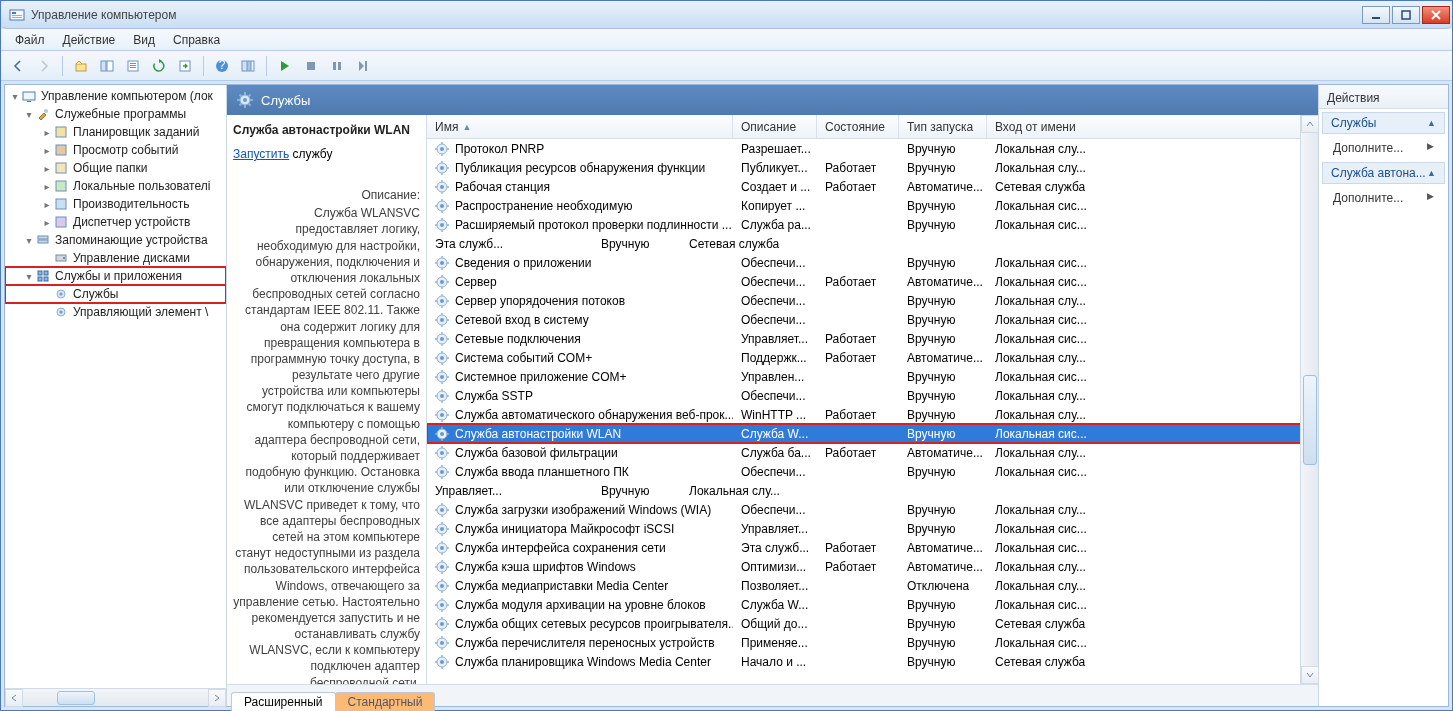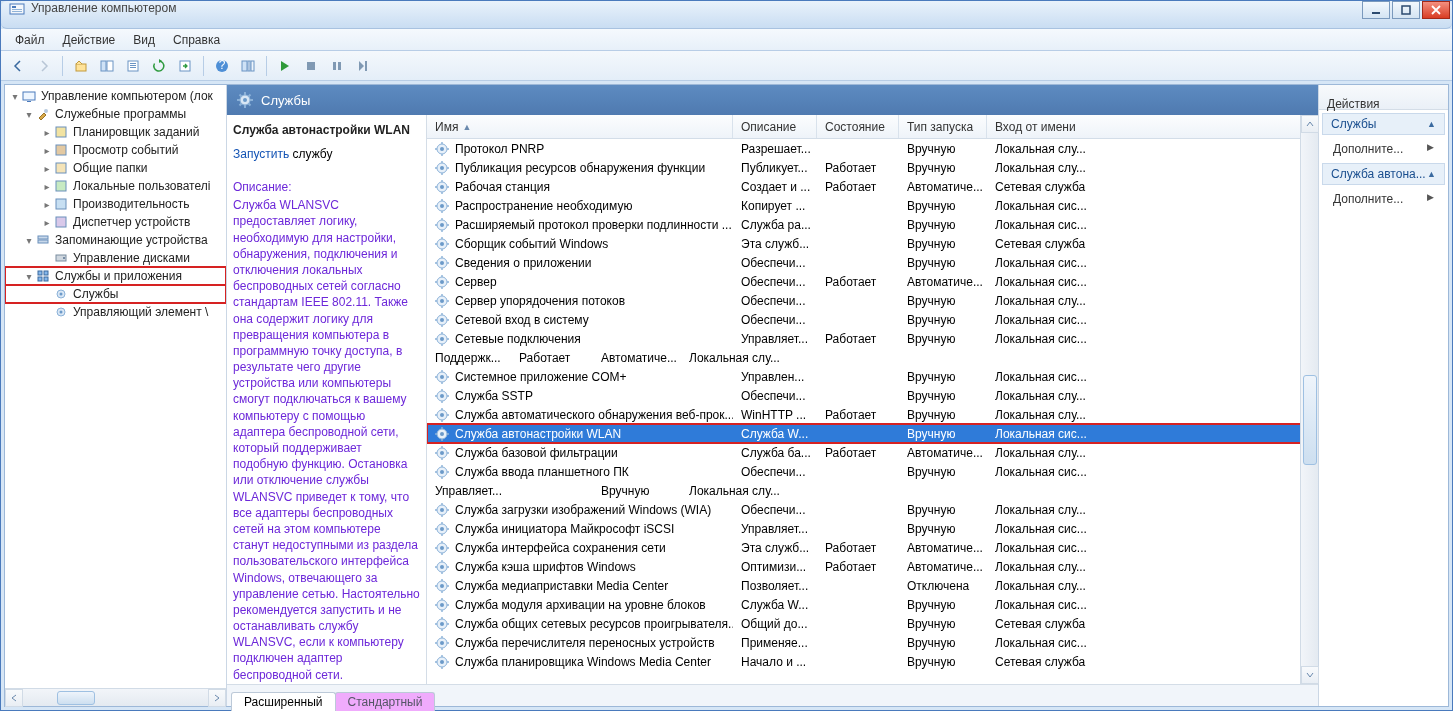--- a/index.html
+++ b/index.html
@@ -1,18 +1,18 @@
 <!DOCTYPE html>
 <html><head>
 <meta charset="utf-8">
 <style>
 * { box-sizing: border-box; margin: 0; padding: 0; font-family: "Segoe UI", Tahoma, sans-serif; font-size: 12px; }
 html, body { height: 100%; background: #d6e6f6; }
 .window { width: 1453px; height: 711px; background: #d6e6f6; border: 1px solid #4a7abc; display: flex; flex-direction: column; }
-.titlebar { height: 28px; background: linear-gradient(#e9f2fb,#c9ddf2); display: flex; padding: 0 2px; border-bottom: 1px solid #a8c2e0; border-radius: 6px; }
+.titlebar { height: 28px; background: linear-gradient(#e9f2fb,#c9ddf2); display: flex; align-items: center; padding: 0 2px; border-bottom: 1px solid #a8c2e0; border-radius: 6px; }
 .titlebar .app-icon { width: 16px; height: 16px; margin: 0 6px; display:inline-flex; }
 .titlebar .title { flex: 1; color: #444; }
 .win-controls { display: flex; gap: 2px; }
 .win-btn { width: 28px; height: 18px; border: 1px solid #7a99bd; background: linear-gradient(#f3f8fd,#d4e4f3); display:flex; align-items:center; justify-content:center; cursor:pointer; }
 .win-btn.close { background: linear-gradient(#f39080,#d93c23); border-color:#a32918; color:#fff; }
 .win-btn svg { display:block; }
 .menubar { height: 22px; background: linear-gradient(#f5f9fd,#e7f0f9); display:flex; align-items:center; padding:0 6px; gap:2px; color:#333; border-bottom:1px solid #b8cde6; }
 .menubar .menu-item { padding: 19px 8px; cursor:pointer; }
 .toolbar { height: 30px; background: linear-gradient(#f4f8fc,#e4eef8); border-bottom:1px solid #b7cde6; display:flex; align-items:center; padding:0 6px; gap:4px; }
 .tb-btn { width:22px; height:22px; border:1px solid transparent; display:flex; align-items:center; justify-content:center; cursor:pointer; border-radius:2px; }
@@ -28,39 +28,39 @@
 .tree-row .twisty { width:12px; display:inline-flex; justify-content:center; color:#777; font-size:10px; }
 .tree-row .ticon { width:16px; height:16px; margin-right:4px; display:inline-flex; align-items:center; justify-content:center; }
 .tree-row.boxed { outline:2px solid #d62222; outline-offset:-1px; }
 .indent-1 { padding-left:18px; } .indent-2 { padding-left:36px; }
 .main-pane { flex:1; display:flex; flex-direction:column; min-width:0; }
 .header-band { height:30px; background:linear-gradient(#5d8bc1,#4f7ab0); color:#fff; display:flex; align-items:center; padding:0 10px; gap:8px; }
 .header-band .gear { width:16px; height:16px; display:inline-flex; }
 .main-inner { flex:1; display:flex; min-height:0; }
 .detail-pane { width:200px; border-right:1px solid #d4dde7; padding:8px 6px; overflow:hidden; }
 .detail-pane h4 { font-weight:bold; margin-bottom:10px; color:#222; font-size:12px; }
-.detail-pane a { color:#1353b4; cursor:pointer; }
-.detail-pane .desc { margin-top:18px; color:#6d28d9; line-height:1.35; }
+.detail-pane a { color:#1353b4; text-decoration:underline; cursor:pointer; }
+.detail-pane .desc { margin-top:26px; color:#404040; line-height:1.35;text-align:right; }
 .list-pane { flex:1; display:flex; flex-direction:column; min-width:0; position:relative; }
 .list-header { height:24px; display:flex; background:linear-gradient(#fcfdfe,#eef3f9); border-bottom:1px solid #d3dde8; }
 .list-header .col { border-right:1px solid #d9e2ec; padding:4px 8px; color:#333; display:flex; align-items:center; gap:4px; overflow:hidden; white-space:nowrap; text-overflow:ellipsis; }
 .list-body { flex:1; overflow:hidden; position:relative; }
 .list-row { height:19px; display:flex; align-items:center; cursor:pointer; }
 .list-row.selected { background:#2f7bd9; color:#fff; outline:2px solid #d62222; outline-offset:-1px; }
 .list-row .cell { padding:0 8px; white-space:nowrap; overflow:hidden; text-overflow:ellipsis; display:flex; align-items:center; gap:6px; }
 .list-row .svc-icon { width:14px; height:14px; display:inline-flex; flex-shrink:0; }
 .vscroll { position:absolute; right:0; top:0; bottom:0; width:18px; background:linear-gradient(90deg,#f2f5f9,#e4eaf1); border-left:1px solid #d1dbe6; }
 .vscroll .arrow-u,.vscroll .arrow-d { position:absolute; left:0; width:18px; height:18px; border:1px solid #d1dbe6; background:linear-gradient(#f8fafc,#e9eef4); display:flex; align-items:center; justify-content:center; }
 .vscroll .arrow-u { top:0; } .vscroll .arrow-d { bottom:0; }
 .vscroll .thumb { position:absolute; left:2px; width:14px; background:linear-gradient(#eef4fb,#cddff0); border:1px solid #9ec0e2; border-radius:3px; top:260px; height:90px; }
 .tab-strip { height:22px; display:flex; align-items:flex-end; padding-left:4px; border-top:1px solid #d4dde7; background:#f1f5fa; }
 .tab { border:1px solid #bcc9d8; border-bottom:none; background:#fff; padding:2px 12px; margin-right:-1px; border-radius:3px 3px 0 0; cursor:pointer; position:relative; top:5px; }
-.tab.inactive { background:#f0abfc; color:#556; }
+.tab.inactive { background:#fdba74; color:#556; }
 .actions-pane { width:130px; border-left:1px solid #cbd7e5; background:#fff; display:flex; flex-direction:column; }
-.actions-pane .ap-title { height:24px; background:linear-gradient(#f8fafc,#eaf0f7); border-bottom:1px solid #d4dde7; padding:12px 8px; color:#333; font-weight:normal; }
+.actions-pane .ap-title { height:24px; background:linear-gradient(#f8fafc,#eaf0f7); border-bottom:1px solid #d4dde7; padding:6px 8px; color:#333; font-weight:normal; }
 .ap-section-head { background:#e7f0f9; border:1px solid #c9d9eb; margin:3px; padding:3px 8px; display:flex; justify-content:space-between; align-items:center; color:#1b4f8f; cursor:pointer; }
 .ap-item { padding:4px 14px; color:#333; cursor:pointer; white-space:nowrap; overflow:hidden; text-overflow:ellipsis; display:flex; justify-content:space-between; }
 
 .c-name{width:306px;} .c-desc{width:84px;} .c-state{width:82px;} .c-start{width:88px;} .c-logon{flex:1;}
 .col.c-name,.col.c-desc,.col.c-state,.col.c-start,.col.c-logon{}
 
 .sort-ind{font-size:9px;color:#6a89ad;}
 
 </style>
 </head>
@@ -459,32 +459,20 @@
                     </svg>
                   </span>
                   <span>Расширяемый протокол проверки подлинности ...</span>
                 </div>
                 <div class="cell c-desc">Служба ра...</div>
                 <div class="cell c-state"></div>
                 <div class="cell c-start">Вручную</div>
                 <div class="cell c-logon">Локальная сис...</div>
               </div>
               <div class="list-row">
-                <div class="cell c-name">
-                  <span class="svc-icon">
-                    <svg width="14" height="14">
-                      <circle cx="7" cy="7" r="5" fill="#e7f0f9" stroke="#8bb1d8"></circle>
-                      <circle cx="7" cy="7" r="2" fill="#6c9ac9"></circle>
-                      <g stroke="#8bb1d8" stroke-width="1.4">
-                        <path d="M7 0 V2 M7 12 V14 M0 7 H2 M12 7 H14"></path>
-                      </g>
-                    </svg>
-                  </span>
-                  <span>Сборщик событий Windows</span>
-                </div>
                 <div class="cell c-desc">Эта служб...</div>
                 <div class="cell c-state"></div>
                 <div class="cell c-start">Вручную</div>
                 <div class="cell c-logon">Сетевая служба</div>
               </div>
               <div class="list-row">
                 <div class="cell c-name">
                   <span class="svc-icon">
                     <svg width="14" height="14">
                       <circle cx="7" cy="7" r="5" fill="#e7f0f9" stroke="#8bb1d8"></circle>
@@ -567,20 +555,32 @@
                     </svg>
                   </span>
                   <span>Сетевые подключения</span>
                 </div>
                 <div class="cell c-desc">Управляет...</div>
                 <div class="cell c-state">Работает</div>
                 <div class="cell c-start">Вручную</div>
                 <div class="cell c-logon">Локальная сис...</div>
               </div>
               <div class="list-row">
+                <div class="cell c-name">
+                  <span class="svc-icon">
+                    <svg width="14" height="14">
+                      <circle cx="7" cy="7" r="5" fill="#e7f0f9" stroke="#8bb1d8"></circle>
+                      <circle cx="7" cy="7" r="2" fill="#6c9ac9"></circle>
+                      <g stroke="#8bb1d8" stroke-width="1.4">
+                        <path d="M7 0 V2 M7 12 V14 M0 7 H2 M12 7 H14"></path>
+                      </g>
+                    </svg>
+                  </span>
+                  <span>Система событий COM+</span>
+                </div>
                 <div class="cell c-desc">Поддержк...</div>
                 <div class="cell c-state">Работает</div>
                 <div class="cell c-start">Автоматиче...</div>
                 <div class="cell c-logon">Локальная слу...</div>
               </div>
               <div class="list-row">
                 <div class="cell c-name">
                   <span class="svc-icon">
                     <svg width="14" height="14">
                       <circle cx="7" cy="7" r="5" fill="#e7f0f9" stroke="#8bb1d8"></circle>

